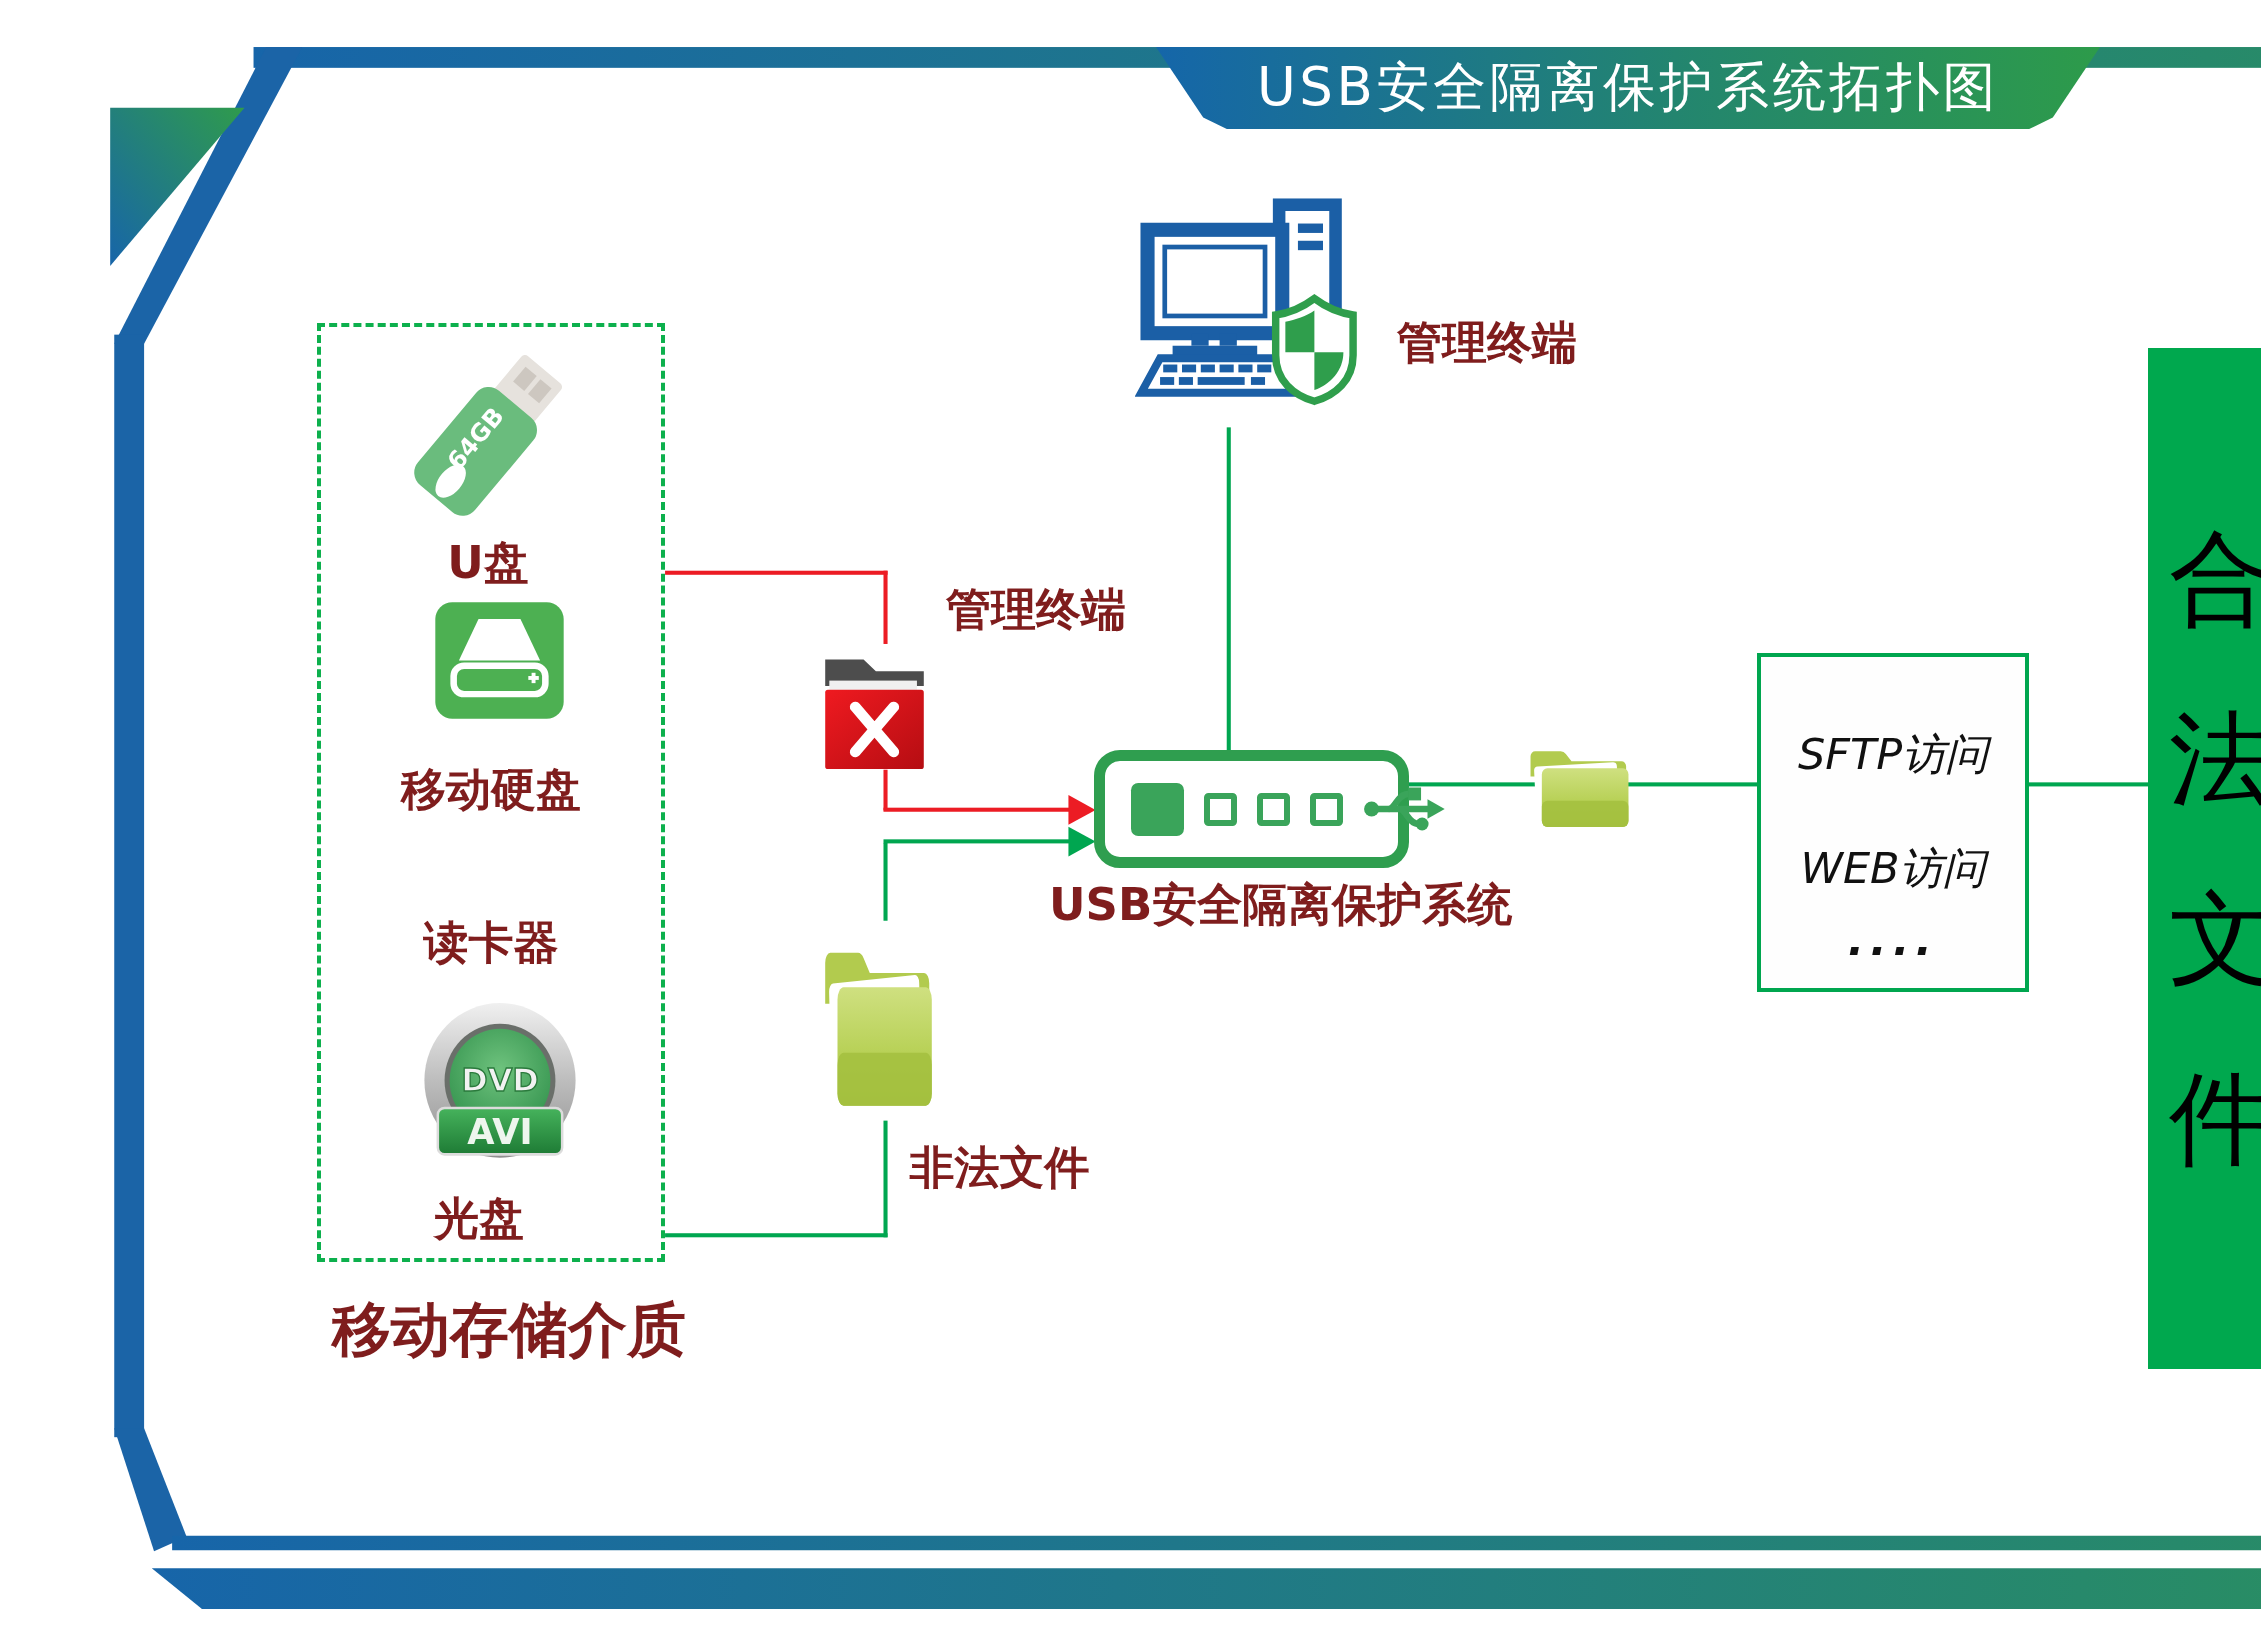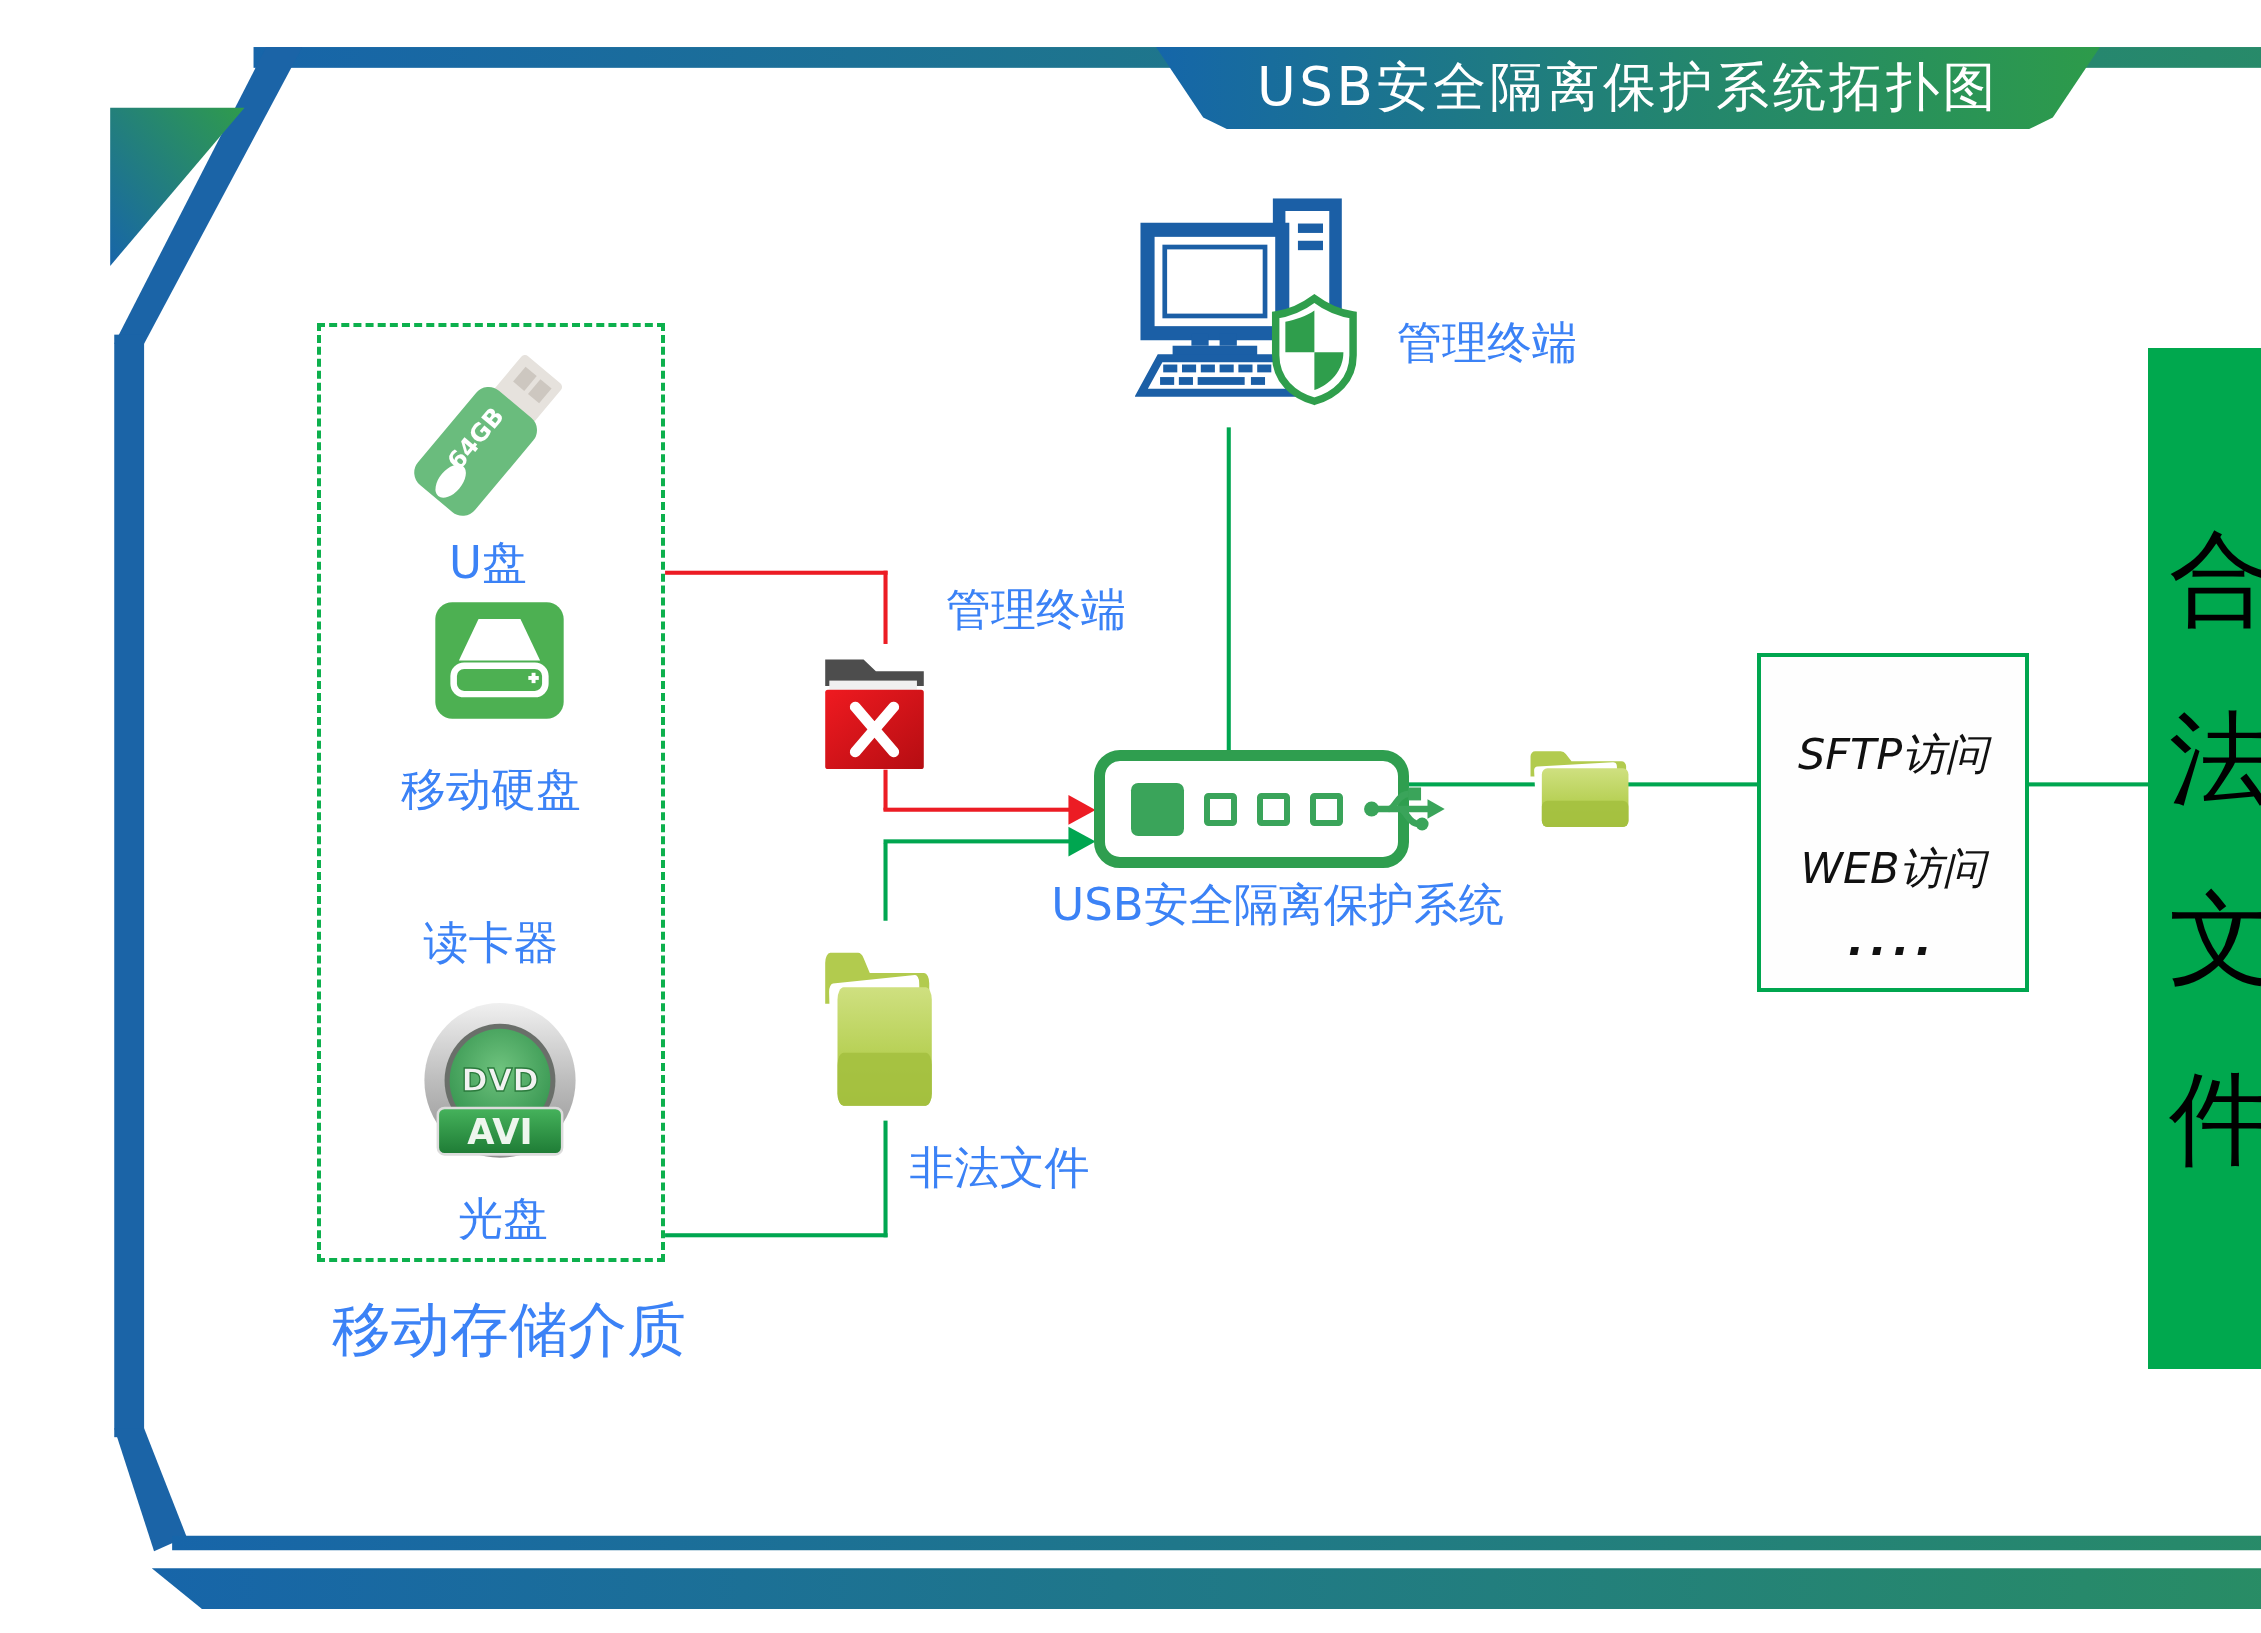--- a/index.html
+++ b/index.html
@@ -1,20 +1,20 @@
 <!DOCTYPE html>
 <html style="font-size:7.2px"><head>
 <meta charset="utf-8">
 <style>
   html,body{margin:0;padding:0;background:#ffffff;}
   #canvas{position:relative;width:3253px;height:1633px;background:#ffffff;overflow:hidden;
           font-family:"DejaVu Sans","Liberation Sans",sans-serif;}
   #art{position:absolute;left:0;top:0;width:3253px;height:1633px;}
   .abs{position:absolute;}
-  .label{color:#3b82f6;text-align:center;font-size:45px;line-height:1.15;white-space:nowrap;}
+  .label{color:#7f1d1d;text-align:center;font-size:45px;line-height:1.15;white-space:nowrap;font-weight:bold;}
   .title-banner{
     background:linear-gradient(90deg,#1566a9 0%,#23856f 55%,#2d9b4a 100%);
     clip-path:polygon(0% 0%,100% 0%,95% 86%,92.5% 100%,7.5% 100%,5% 86%);
     display:flex;align-items:center;justify-content:center;}
   .title-banner span{color:#fff;font-size:53px;font-weight:normal;letter-spacing:3.6px;}
   .dashed-box{border:4.1px dashed #0db04d;box-sizing:border-box;background:rgba(255,255,255,0.0);}
   .access-box{border:4.5px solid #00a64f;box-sizing:border-box;background:#fefefe;}
   .access-box .item{position:absolute;left:0;width:100%;text-align:center;font-size:43px;color:#111;white-space:nowrap;font-style:italic;}
   .green-bar{background:#00a84e;display:flex;flex-direction:column;align-items:center;}
   .green-bar span{color:#000;font-size:102px;line-height:102px;font-weight:500;}
@@ -225,21 +225,21 @@
   <div class="abs" style="left:416px;top:1003px;width:168px;height:172px;">
     <svg viewBox="0 0 100 100" width="100%" height="100%" preserveAspectRatio="none">
       <circle cx="50" cy="45" r="45" fill="url(#silverGrad)"></circle>
       <circle cx="50" cy="45" r="33" fill="#6a6f6a"></circle>
       <circle cx="50" cy="45" r="30" fill="url(#discGrad)"></circle>
       <text x="50" y="51" text-anchor="middle" font-size="19" font-weight="bold" fill="#f2f2f2" stroke="#2a7a3c" stroke-width="0.8">DVD</text>
       <rect x="13" y="61" width="74" height="27" rx="4" fill="url(#aviGrad)" stroke="#dcdcdc" stroke-width="1.5"></rect>
       <text x="50" y="82" text-anchor="middle" font-size="21" font-weight="bold" fill="#eef6ee">AVI</text>
     </svg>
   </div>
-  <div class="abs label" style="left:390px;top:1193px;width:226px;">光盘</div>
+  <div class="abs label" style="left:366px;top:1193px;width:226px;">光盘</div>
 
   <div class="abs label" style="left:332px;top:1296px;width:317px;font-size:59px;">移动存储介质</div>
 
   <div class="abs" style="left:1135px;top:192px;width:235px;height:226px;">
     <svg viewBox="0 0 150 140" width="100%" height="100%">
         <use href="#sym-pc"></use>
       </svg>
   </div>
   <div class="abs label" style="left:1397px;top:317px;width:253px;text-align:left;">管理终端</div>
 

